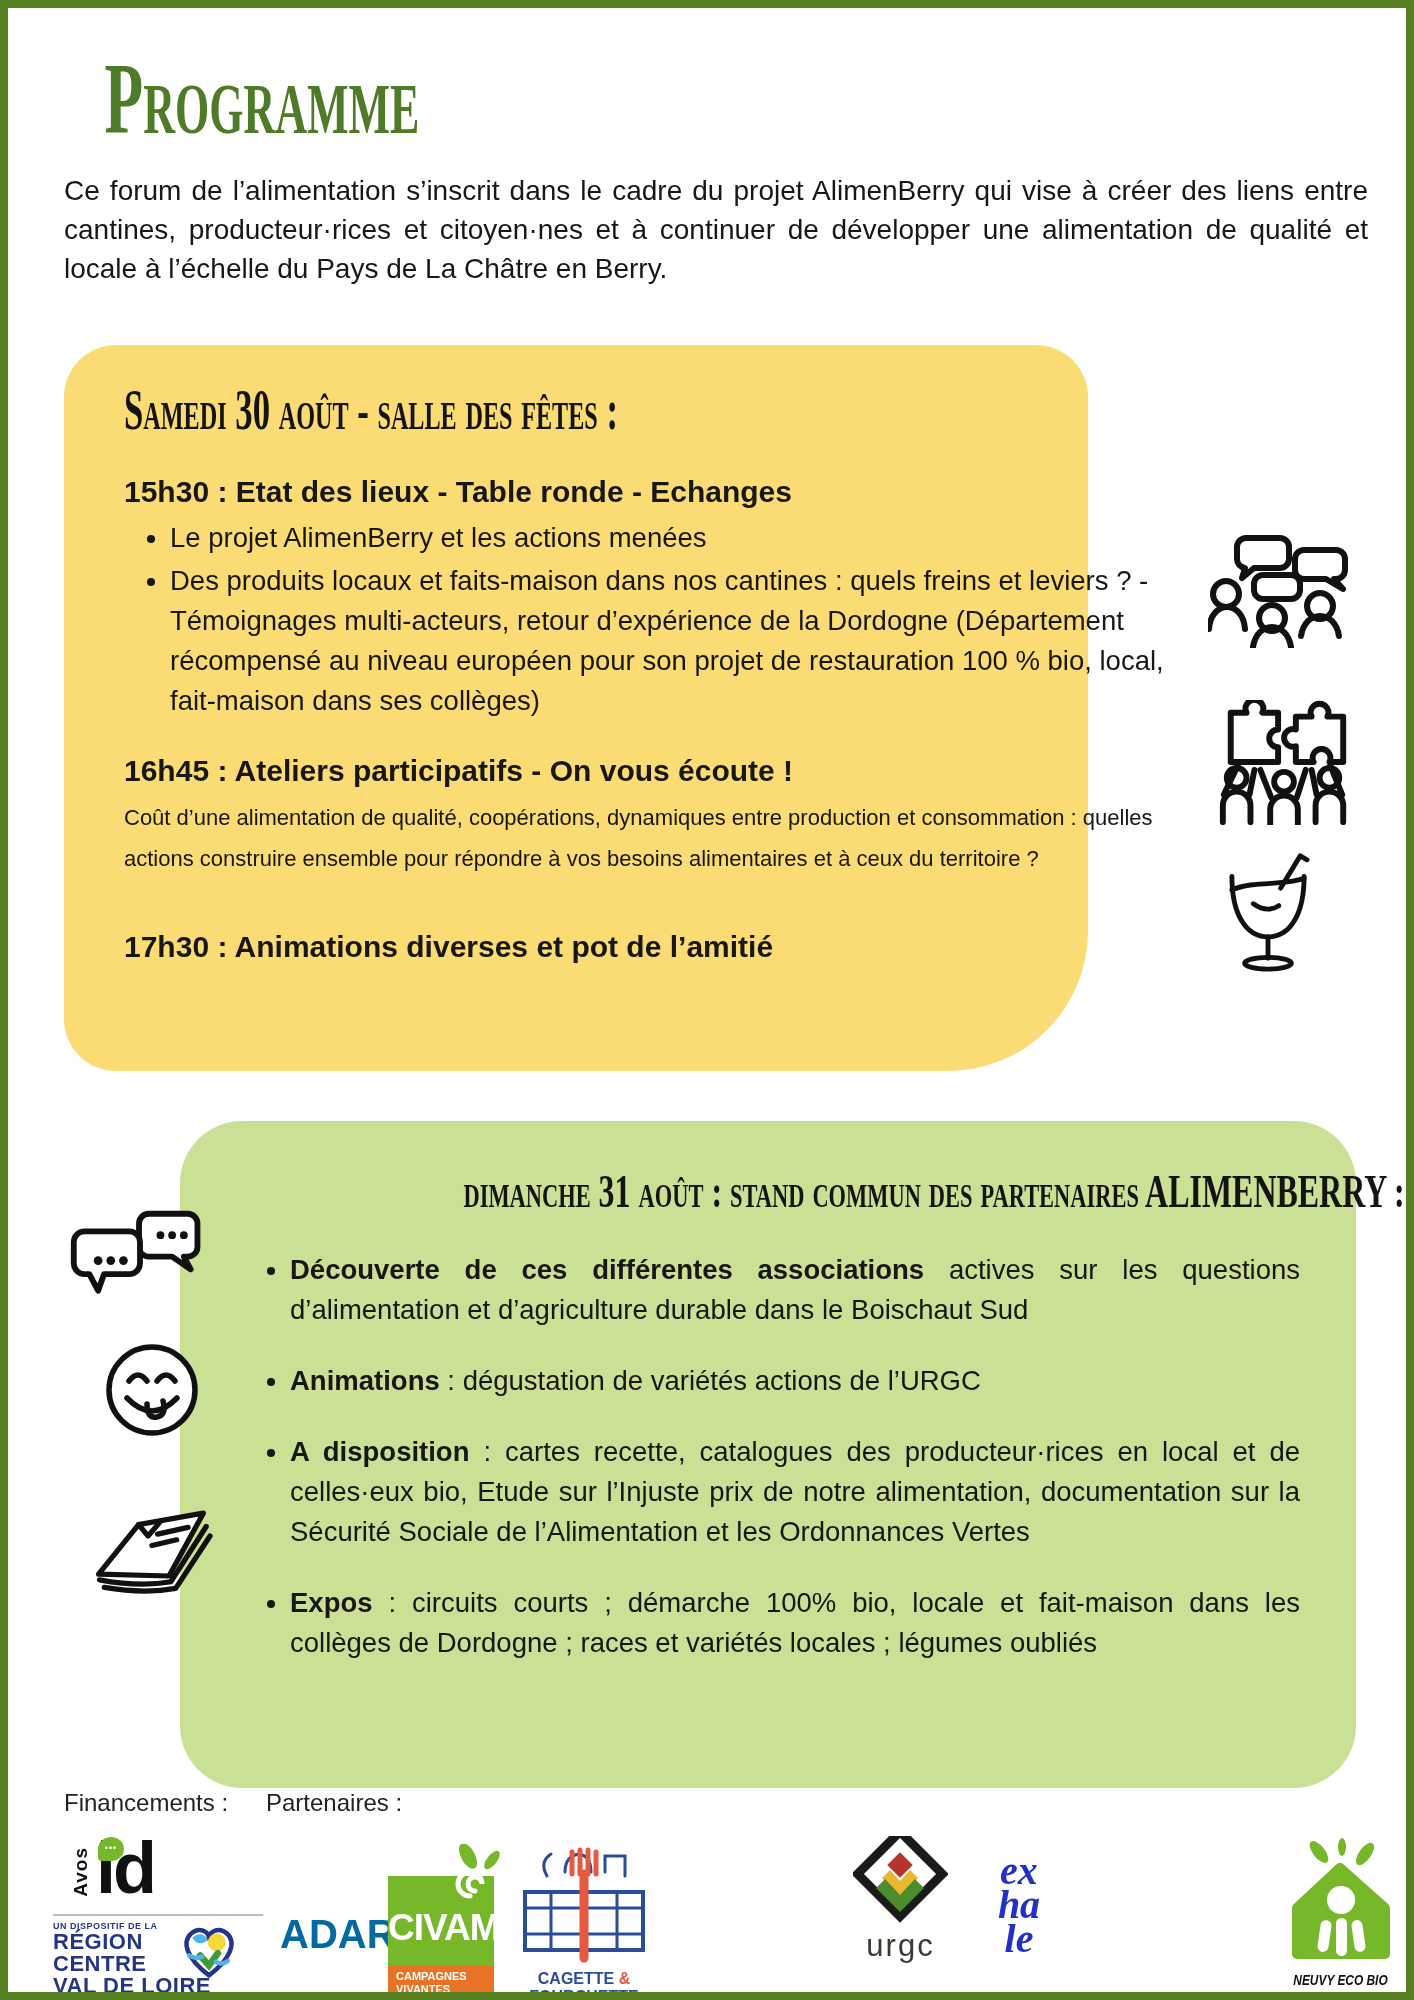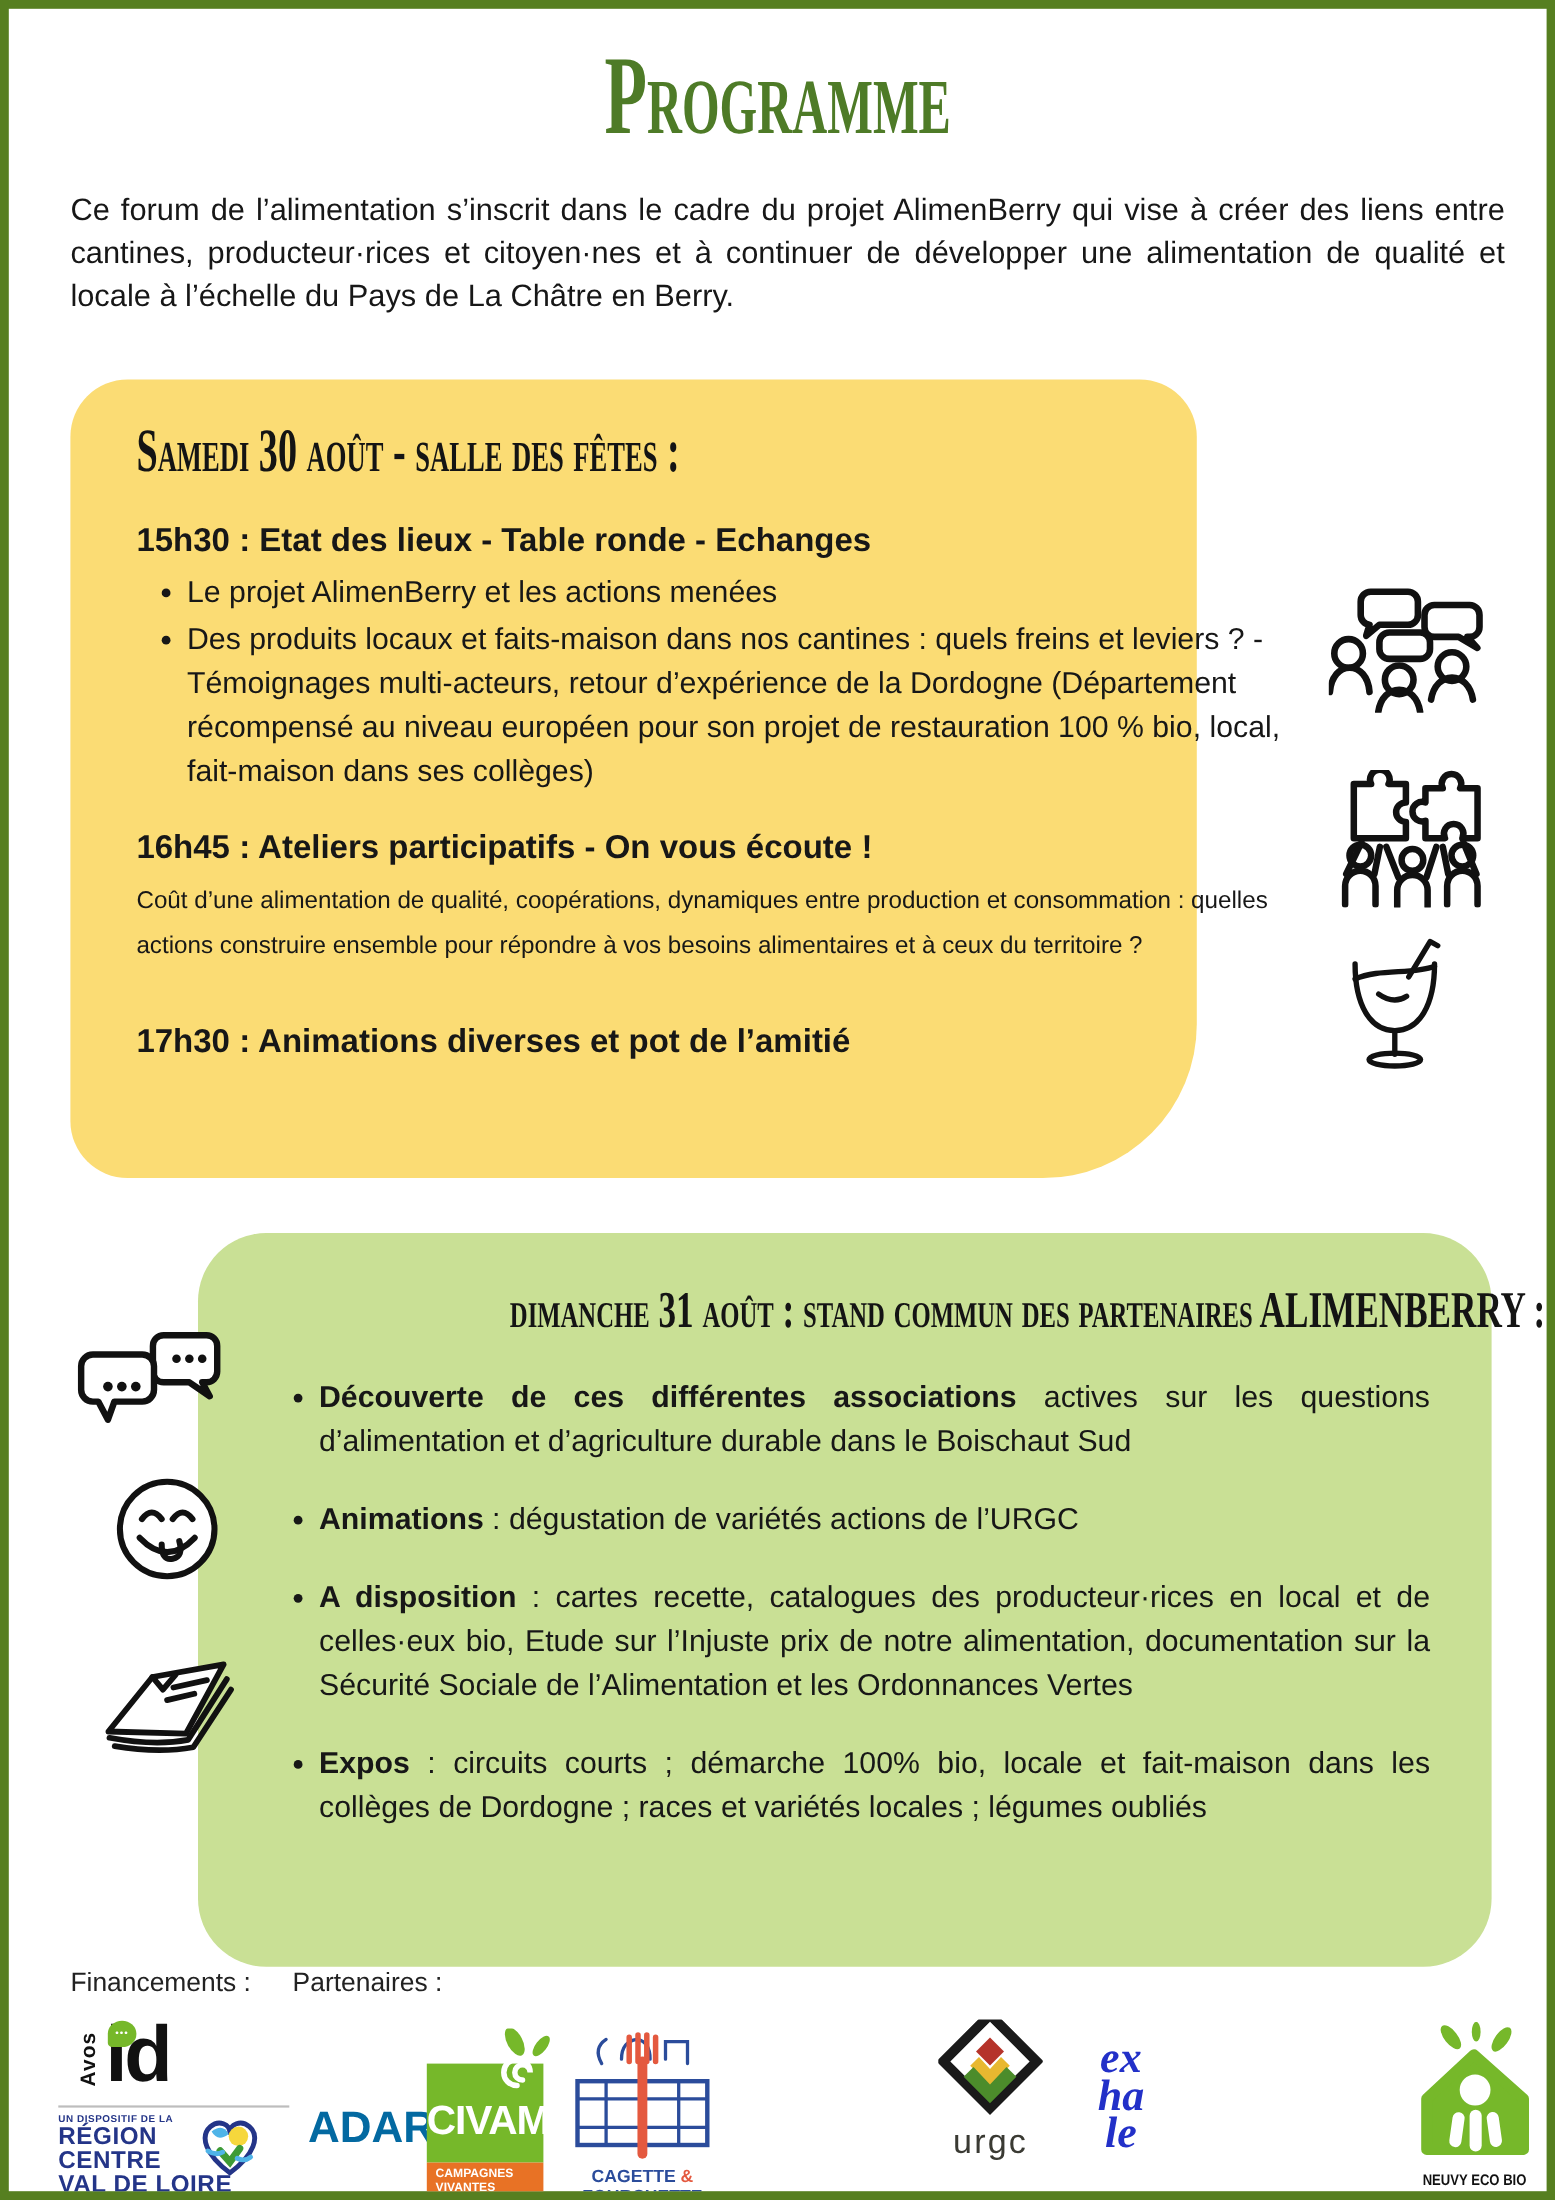--- a/index.html
+++ b/index.html
@@ -5,21 +5,21 @@
   html,body{margin:0;padding:0;background:#ffffff;}
   .page{
     position:relative;width:1414px;height:2000px;background:#ffffff;
     box-sizing:border-box;border:8px solid #567f20;overflow:hidden;
     font-family:"Liberation Sans",sans-serif;color:#171717;
   }
   
   .display{font-family:"Liberation Serif",serif;font-weight:700;font-variant:small-caps;}
   .condensed{display:inline-block;transform:scaleX(0.62);white-space:nowrap;}
 
-  .page-title{margin:29px 0 0;text-align:center;font-size:102px;line-height:1.0;color:#4e7b27;}
+  .page-title{margin:40px 0 0;font-size:102px;line-height:1.0;color:#4e7b27;}
   .page-title .condensed{transform-origin:center;}
 
   .intro{position:absolute;left:56px;top:163px;width:1304px;margin:0;
          font-size:28px;line-height:39px;text-align:justify;}
 
   .box{position:absolute;box-sizing:border-box;}
   .box-yellow{left:56px;top:337px;width:1024px;height:726px;background:#fbdc74;
               border-radius:52px 52px 140px 52px;padding:36px 80px 0 60px;}
   .box-green{left:172px;top:1113px;width:1176px;height:667px;background:#c9e095;
              border-radius:62px;padding:46px 56px 0 62px;}
@@ -82,21 +82,21 @@
   .adeari .name{position:absolute;left:62px;top:77px;font-size:38px;font-weight:bold;
                 font-family:"Liberation Serif",serif;color:#111;letter-spacing:1px;}
   
   .urgc{left:845px;top:1828px;width:95px;text-align:center;}
   .urgc .name{font-size:31px;color:#3a3a33;letter-spacing:2px;margin-top:0px;}
   
   .exhale{left:966px;top:1846px;width:90px;text-align:center;color:#2230c8;
           font-family:"Liberation Serif",serif;font-style:italic;font-weight:bold;
           font-size:40px;line-height:34px;}
   
-  .neuvy{left:1272px;top:1830px;width:120px;text-align:center;}
+  .neuvy{left:1272px;top:1830px;width:120px;text-align:center;font-style:italic;}
   .neuvy .name{font-size:14px;font-weight:bold;color:#111;letter-spacing:0;
                display:inline-block;transform:scaleX(0.85);white-space:nowrap;margin-top:2px;}
 </style>
 </head>
 <body>
 
 <div class="page">
 
   <h1 class="page-title display"><span class="condensed">Programme</span></h1>
 

